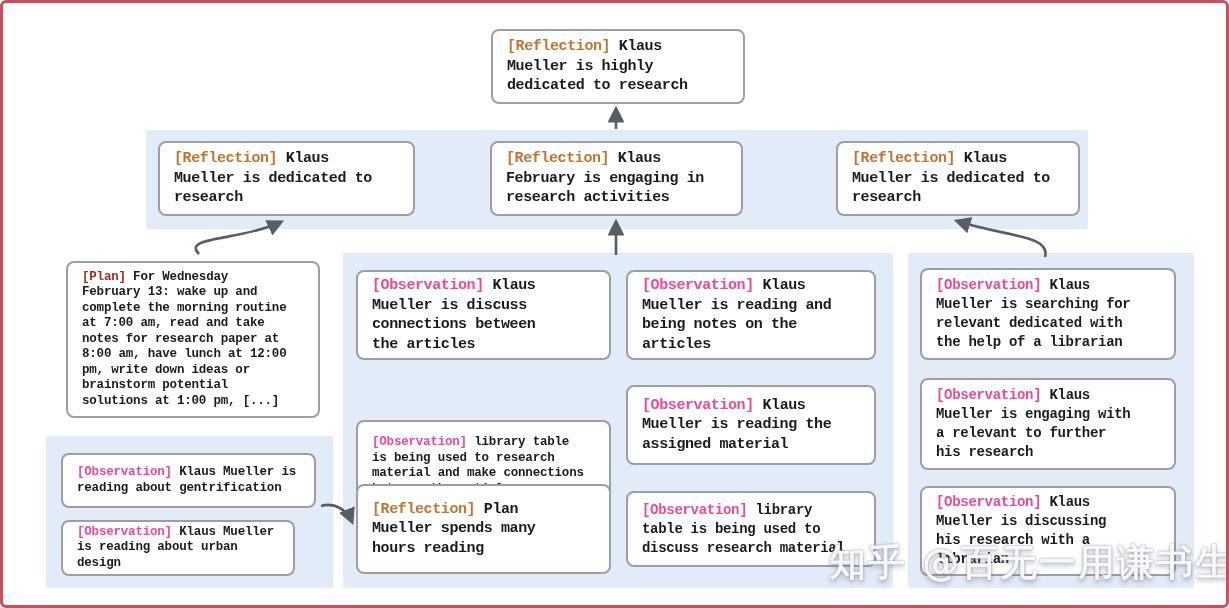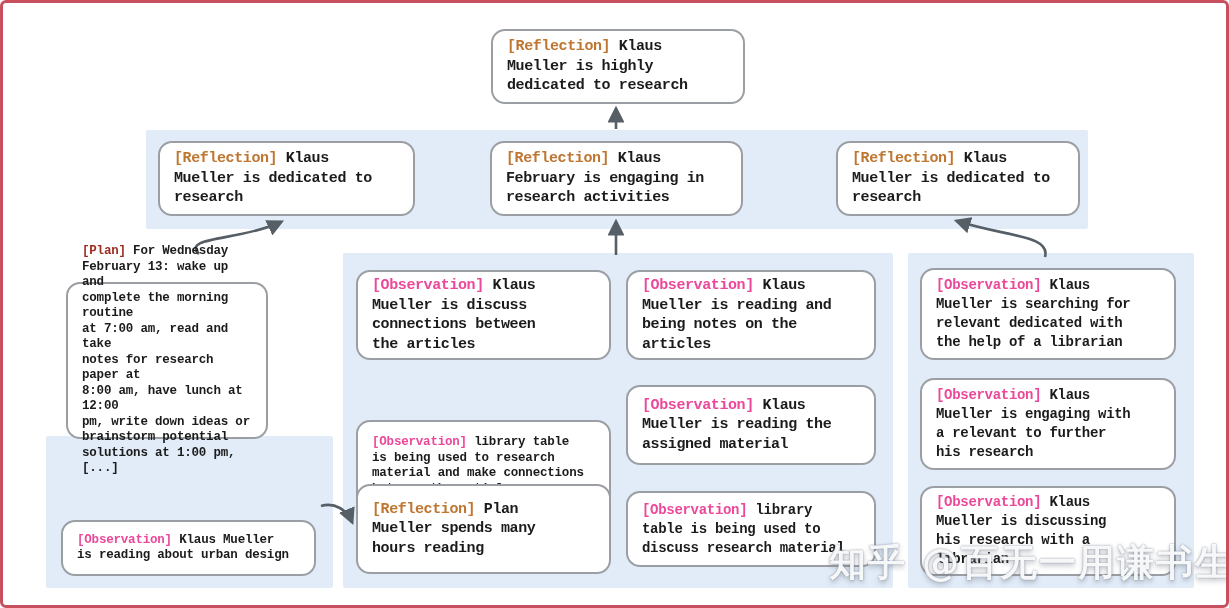--- a/index.html
+++ b/index.html
@@ -16,21 +16,21 @@
   .band{
     position:absolute;
     background:#e2ecf8;
     border-radius:2px;
   }
   .node{
     position:absolute;
     box-sizing:border-box;
     background:#ffffff;
     border:2.5px solid #9b9fa3;
-    border-radius:14px;
+    border-radius:8px;
     display:flex;
     align-items:center;
     padding:4px 14px;
     font-weight:bold;
     color:#1b1b1b;
   }
   .node .txt{white-space:pre-line;margin:0;}
   .lg{font-size:15px;line-height:19.5px;letter-spacing:-0.4px;}
   .md{font-size:14px;line-height:19px;letter-spacing:-0.3px;}
   .sm{font-size:12.5px;line-height:15.5px;letter-spacing:-0.2px;}
@@ -88,33 +88,37 @@
     <p class="txt"><span class="tag-reflection">[Reflection]</span><span> Klaus
 February is engaging in
 research activities</span></p>
   </div>
   <div class="node lg" style="left:833px;top:138px;width:244px;height:75px;">
     <p class="txt"><span class="tag-reflection">[Reflection]</span><span> Klaus
 Mueller is dedicated to
 research</span></p>
   </div>
 
-  <div class="node sm" style="left:63px;top:258px;width:202px;height:157px;margin-top:21px;">
+  <div class="node sm" style="left:63px;top:258px;width:254px;height:157px;">
     <p class="txt"><span class="tag-plan">[Plan]</span><span> For Wednesday
 February 13: wake up and
 complete the morning routine
 at 7:00 am, read and take
 notes for research paper at
 8:00 am, have lunch at 12:00
 pm, write down ideas or
 brainstorm potential
 solutions at 1:00 pm, [...]</span></p>
   </div>
 
-  <div class="node sm" style="left:58px;top:517px;width:255px;height:56px;">
+  <div class="node sm" style="left:58px;top:450px;width:255px;height:55px;">
+    <p class="txt"><span class="tag-observation">[Observation]</span><span> Klaus Mueller is
+reading about gentrification</span></p>
+  </div>
+  <div class="node sm" style="left:58px;top:517px;width:234px;height:56px;">
     <p class="txt"><span class="tag-observation">[Observation]</span><span> Klaus Mueller
 is reading about urban design</span></p>
   </div>
 
   <div class="node lg" style="left:353px;top:267px;width:255px;height:90px;">
     <p class="txt"><span class="tag-observation">[Observation]</span><span> Klaus
 Mueller is discuss
 connections between
 the articles</span></p>
   </div>

